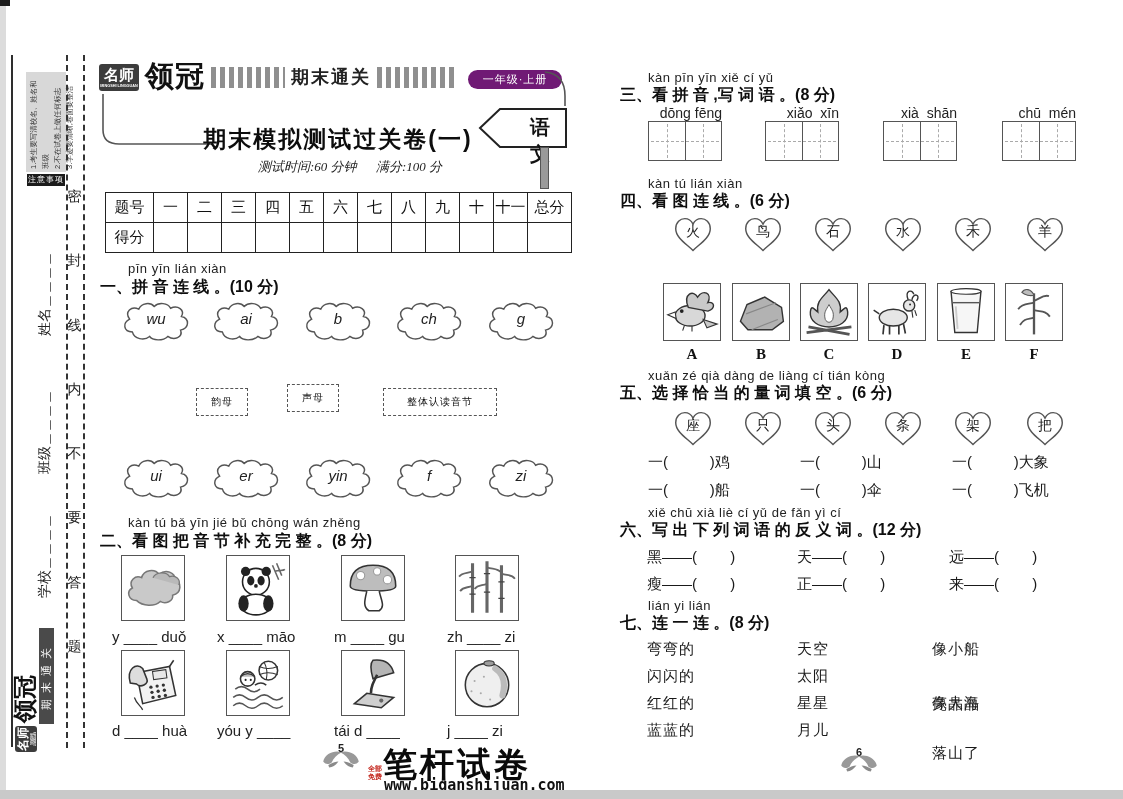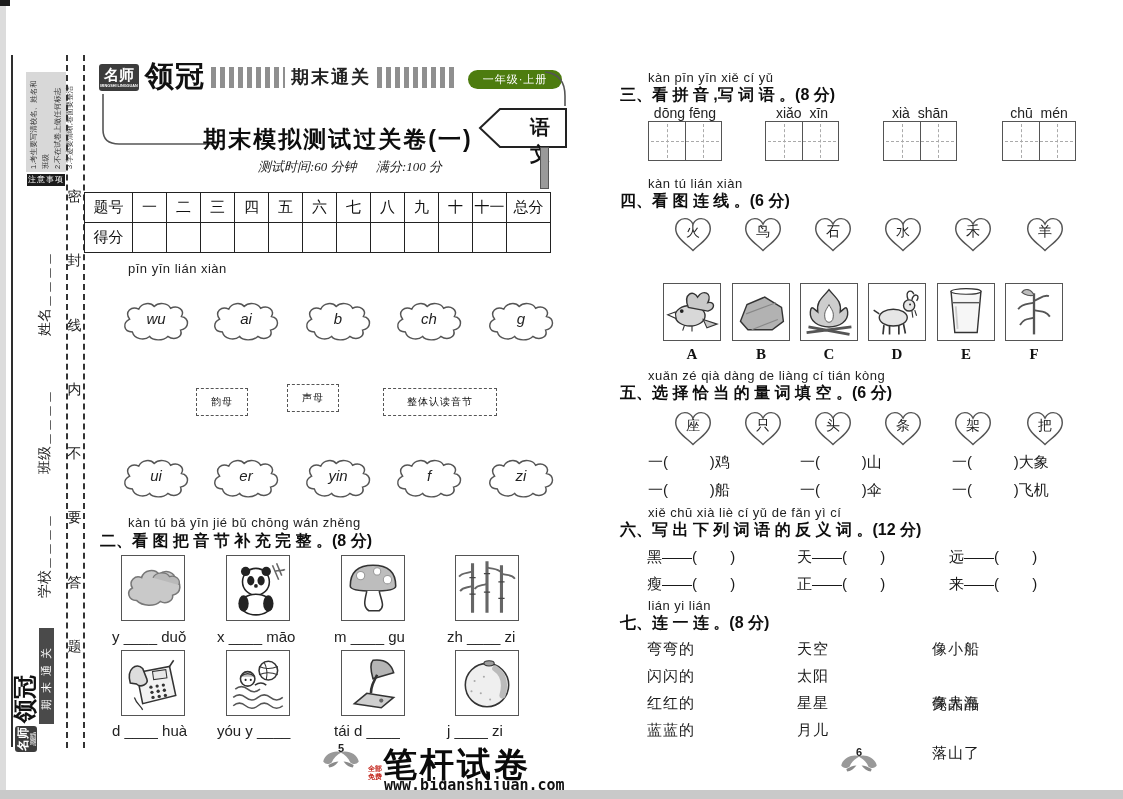--- a/index.html
+++ b/index.html
@@ -33,31 +33,31 @@
   .logo-side .bar { margin-top:2px; margin-left:28px; background:#4a4a4a; color:#fff; font-size:11px; letter-spacing:6px; text-align:center; width:96px; height:15px; line-height:15px; }
 
   
   .brand-row { left:99px; top:62px; height:30px; display:flex; align-items:center; gap:6px; }
   .ms-box.big { width:40px; height:27px; font-size:15px; line-height:18px; padding-top:2px; }
   .ms-box.big .cap { display:block; font-size:4px; line-height:4px; transform:scale(.95); }
   .brand-name { font-size:29px; font-weight:bold; letter-spacing:1px; color:#111; }
   .stripes { height:21px; background:repeating-linear-gradient(90deg,#8f8f8f 0 5px,#fff 5px 9px); }
   .s1 { width:74px; } .s2 { width:80px; }
   .mid-label { font-size:18px; font-weight:bold; color:#222; letter-spacing:2px; }
-  .grade-badge { left:468px; top:70px; width:94px; height:19px; background:#4d7c0f; color:#fff; border-radius:10px; font-size:11px; text-align:center; line-height:19px; letter-spacing:1px; }
+  .grade-badge { left:468px; top:70px; width:94px; height:19px; background:#701a75; color:#fff; border-radius:10px; font-size:11px; text-align:center; line-height:19px; letter-spacing:1px; }
   .head-curves { left:95px; top:58px; width:480px; height:132px; }
   .paper-title { left:193px; top:124px; width:290px; text-align:center; font-size:23px; font-weight:bold; letter-spacing:2px; color:#0d0d0d; }
   .paper-meta { left:222px; top:158px; width:256px; text-align:center; font-size:13px; font-style:italic; font-family:"Liberation Serif", serif; color:#222; }
   .sign-wrap { left:478px; top:103px; width:92px; height:85px; }
   .sign-plate { position:absolute; left:0; top:4px; width:92px; height:42px; }
   .sign-text { position:absolute; left:30px; top:11px; font-size:20px; font-weight:bold; letter-spacing:2px; color:#111;margin-left:22px; }
   .sign-post { position:absolute; left:62px; top:44px; width:9px; height:42px; background:#9a9a9a; border:1px solid #555; }
 
   
-  .score-table { left:84px; top:192px; border-collapse:collapse;padding-left:8px; }
+  .score-table { left:105px; top:192px; border-collapse:collapse;padding-left:8px; }
   .score-table td { border:1.5px solid #222; height:30px; text-align:center; font-size:15px; color:#111; }
   .score-table td:first-child { width:48px; }
   .score-table td { width:34px; }
   .score-table td:last-child { width:44px; }
 
   
   .pinyin-line { font-size:13px; color:#222; letter-spacing:.5px; }
   .q-title { font-size:16px; font-weight:bold; color:#0e0e0e; }
 
   .cloud { width:70px; height:40px;font-style:italic; }
@@ -72,21 +72,21 @@
 
   .heart { width:40px; height:38px; }
   .heart svg { position:absolute; left:0; top:0; width:40px; height:38px; }
   .heart .heart-char { position:absolute; left:0; top:7px; width:40px; text-align:center; font-size:14px; color:#222; }
 
   .tzg { display:flex; width:74px; height:40px; border:1.5px solid #555; position:relative; background:#fff; }
   .tzg::after { content:""; position:absolute; left:2px; right:2px; top:50%; border-top:1px dashed #aaa; }
   .tzg-cell { flex:1; position:relative; border-right:1px solid #555; }
   .tzg-cell:last-child { border-right:none; }
   .tzg-cell::before { content:""; position:absolute; top:2px; bottom:2px; left:50%; border-left:1px dashed #aaa; }
-  .tzg-label { width:74px; text-align:center; font-size:14px; color:#222; }
+  .tzg-label { width:74px; text-align:right; font-size:14px; color:#222; }
 
   .blank-item { font-size:15px; color:#1a1a1a; }
   .match-item { font-size:15px; color:#1a1a1a; letter-spacing:1px; }
   .abc { font-size:15px; font-weight:bold; font-family:"Liberation Serif", serif; color:#111; width:58px; text-align:center; }
 
   
   .wings { width:46px; height:26px; }
   .wings .pg { position:absolute; left:0; top:-2px; width:46px; text-align:center; font-size:11px; font-weight:bold; color:#222; }
   .watermark { left:383px; top:742px; font-size:34px; font-weight:bold; letter-spacing:3px; color:#0a0a0a; }
   .wm-tag { left:368px; top:765px; width:16px; font-size:7px; line-height:8px; color:#c4261d; font-weight:bold; }
@@ -215,20 +215,21 @@
           <td></td>
           <td></td>
           <td></td>
           <td></td>
           <td></td>
         </tr>
       </tbody>
   </table>
 
   <div class="abs pinyin-line" style="left:128px;top:261px">pīn yīn lián xiàn</div>
+  <div class="abs q-title pre" style="left:100px;top:277px">一、拼 音 连 线 。(10 分)</div>
 
   <div class="abs cloud" style="left:121px;top:301px">
       <svg viewBox="0 0 76 44">
         <use href="#cloudPath" fill="none" stroke="#555" stroke-width="1.6"></use>
       </svg>
       <span class="ctext">wu</span>
     </div>
   <div class="abs cloud" style="left:211px;top:301px">
       <svg viewBox="0 0 76 44">
         <use href="#cloudPath" fill="none" stroke="#555" stroke-width="1.6"></use>

